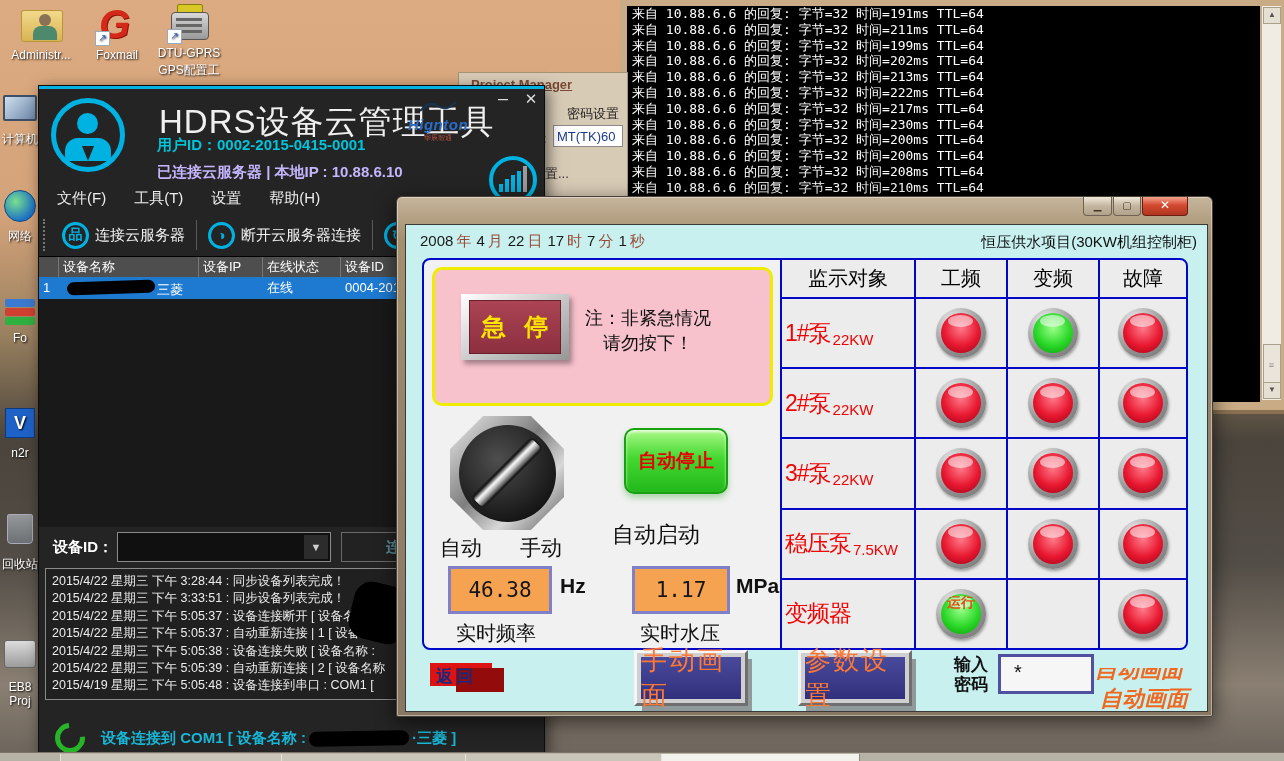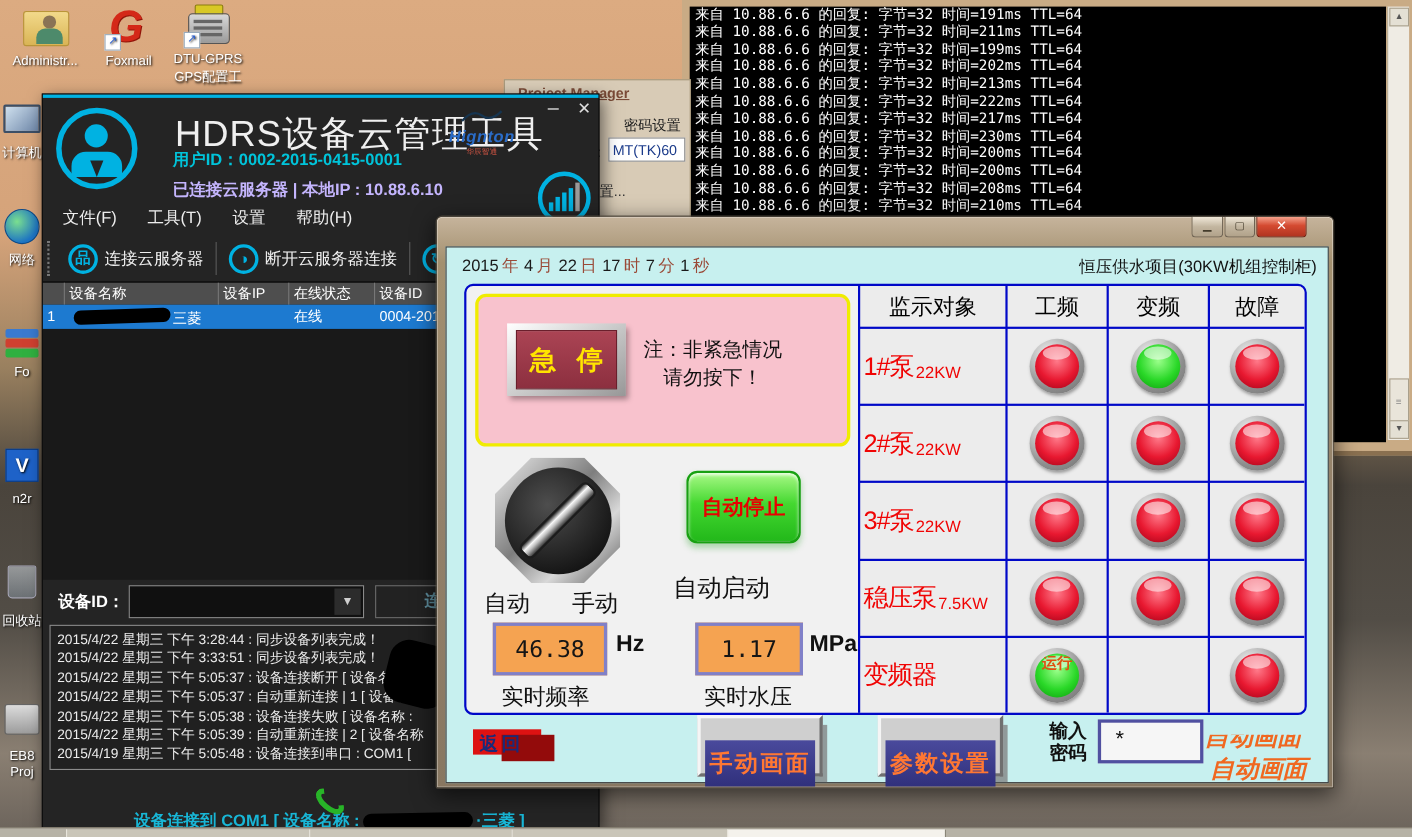--- a/index.html
+++ b/index.html
@@ -83,21 +83,21 @@
   #dev-row div{padding-left:4px;box-sizing:border-box;white-space:nowrap;overflow:hidden;}
   .redact{background:#000;border-radius:8px;display:inline-block;}
   #dev-name-blob{width:88px;height:13px;margin:4px 2px 0 4px;transform:rotate(-2deg);}
   #hdrs-devid-label{position:absolute;left:14px;top:452px;font-size:15px;font-weight:bold;color:#fff;}
   #hdrs-dropdown{position:absolute;left:78px;top:446px;width:214px;height:30px;background:#101010;border:1px solid #8a8a8a;box-sizing:border-box;}
   #hdrs-dropdown .dd-arrow{position:absolute;right:2px;top:2px;bottom:2px;width:24px;background:#2c2c2c;color:#cfcfcf;font-size:11px;display:flex;align-items:center;justify-content:center;}
   #hdrs-connect{position:absolute;left:302px;top:446px;width:150px;height:30px;background:#222;border:1px solid #6a6a6a;color:#5f8f9f;font-size:15px;font-weight:bold;text-align:center;line-height:28px;box-sizing:border-box;}
   #hdrs-log{position:absolute;left:6px;top:482px;width:450px;height:132px;background:#202020;border:1px solid #8a8a8a;box-sizing:border-box;padding:4px 6px;overflow:hidden;}
   .log-line{color:#ececec;font-size:12.5px;line-height:17.4px;white-space:nowrap;}
   #log-blob{position:absolute;left:312px;top:498px;width:58px;height:58px;background:#000;border-radius:18px;transform:rotate(14deg);}
-  #hdrs-status{position:absolute;left:0;top:634px;width:100%;height:36px;display:flex;align-items:center;flex-direction:column;}
+  #hdrs-status{position:absolute;left:0;top:634px;width:100%;height:36px;display:flex;align-items:center;}
   #status-icon{width:20px;height:20px;margin-left:16px;border:5px solid #28b428;border-radius:50%;border-top-color:transparent;transform:rotate(40deg);box-sizing:content-box;}
   #status-text{margin-left:16px;color:#18b6d6;font-size:15px;font-weight:bold;display:flex;align-items:center;}
   #status-blob{width:100px;height:15px;margin:0 3px;transform:rotate(-1deg);}
 
   
   #hmi{left:396px;top:196px;width:817px;height:521px;z-index:4;
     background:linear-gradient(180deg,#c6b49c 0%,#a3906f 8%,#93816a 50%,#887761 100%);
     border:1px solid #474036;border-radius:6px 6px 2px 2px;
     box-shadow:0 5px 20px rgba(0,0,0,.6), inset 0 0 0 1px rgba(255,255,255,.4);box-sizing:border-box;}
   .capbtn{position:absolute;top:0;height:19px;border:1px solid #6d6253;border-top:none;box-sizing:border-box;
@@ -146,21 +146,21 @@
   .core.green{background:radial-gradient(circle at 50% 38%,#9aff8a 0%,#2ad828 55%,#0a9a0a 100%);}
   .core::after{content:"";position:absolute;left:18%;top:6%;width:62%;height:30%;background:rgba(255,255,255,.55);border-radius:50%;}
   .run-label{position:relative;z-index:1;font-size:14px;font-weight:bold;color:#e05010;}
   
   #btn-back{position:absolute;left:24px;top:438px;width:76px;height:30px;}
   #back-red1{position:absolute;left:0;top:0;width:62px;height:23px;background:#dd1212;}
   #back-red2{position:absolute;left:26px;top:5px;width:48px;height:24px;background:#930b0b;}
   #back-text{position:absolute;left:6px;top:2px;color:#1a2a7a;font-size:17px;font-weight:bold;letter-spacing:3px;z-index:1;}
   .btn3d{position:absolute;top:425px;width:114px;height:56px;background:#cfcfcf;border:3px solid;border-color:#f5f5f5 #6f6f6f #6f6f6f #f5f5f5;padding:4px;box-sizing:border-box;box-shadow:6px 7px 0 -2px rgba(125,125,125,.75);}
   #btn-manual{left:228px;} #btn-params{left:392px;}
-  .btn3d-face{width:100%;height:100%;background:linear-gradient(180deg,#4a4a9c,#30307c);display:flex;align-items:center;justify-content:center;color:#ff7733;font-size:21px;font-weight:bold;letter-spacing:2px;margin-top:16px;}
+  .btn3d-face{width:100%;height:100%;background:linear-gradient(180deg,#4a4a9c,#30307c);display:flex;align-items:center;justify-content:center;color:#ff7733;font-size:26px;font-weight:normal;letter-spacing:2px;}
   #pw-label{position:absolute;left:548px;top:430px;font-size:17px;font-weight:bold;color:#111;line-height:20px;}
   #pw-box{position:absolute;left:592px;top:429px;width:96px;height:40px;background:#f6f6f6;border:3px solid #5050a0;box-sizing:border-box;font-size:20px;color:#111;padding:4px 0 0 13px;}
   .marquee{position:absolute;font-size:22px;font-weight:bold;font-style:italic;color:#f06820;white-space:nowrap;}
   #mq1{left:689px;top:443px;height:13px;overflow:hidden;}
   #mq1 span{display:block;margin-top:-13px;}
   #mq2{left:694px;top:459px;}
 </style>
 </head>
 <body>
 
@@ -340,21 +340,21 @@
         <span>·三菱 ]</span>
       </div>
     </div>
   </div>
 
   <div id="hmi" class="abs">
     <div id="cap-min" class="capbtn">▁</div>
     <div id="cap-max" class="capbtn">▢</div>
     <div id="cap-close" class="capbtn">✕</div>
     <div id="hmi-client">
-      <div id="hmi-date"><span class="dt-num">2015</span><span class="dt-unit">年</span><span class="dt-num">4</span><span class="dt-unit">月</span><span class="dt-num">22</span><span class="dt-unit">日</span><span class="dt-num">17</span><span class="dt-unit">时</span><span class="dt-num">7</span><span class="dt-unit">分</span><span class="dt-num">1</span><span class="dt-unit">秒</span></div>
+      <div id="hmi-date"><span class="dt-num">2008</span><span class="dt-unit">年</span><span class="dt-num">4</span><span class="dt-unit">月</span><span class="dt-num">22</span><span class="dt-unit">日</span><span class="dt-num">17</span><span class="dt-unit">时</span><span class="dt-num">7</span><span class="dt-unit">分</span><span class="dt-num">1</span><span class="dt-unit">秒</span></div>
       <div id="hmi-proj">恒压供水项目(30KW机组控制柜)</div>
       <div id="hmi-main">
         <div id="estop-panel">
           <div id="estop-btn">
             <div id="estop-face">急 停</div>
           </div>
           <div id="estop-note">
             <div>注：非紧急情况</div>
             <div class="l2">请勿按下！</div>
           </div>

